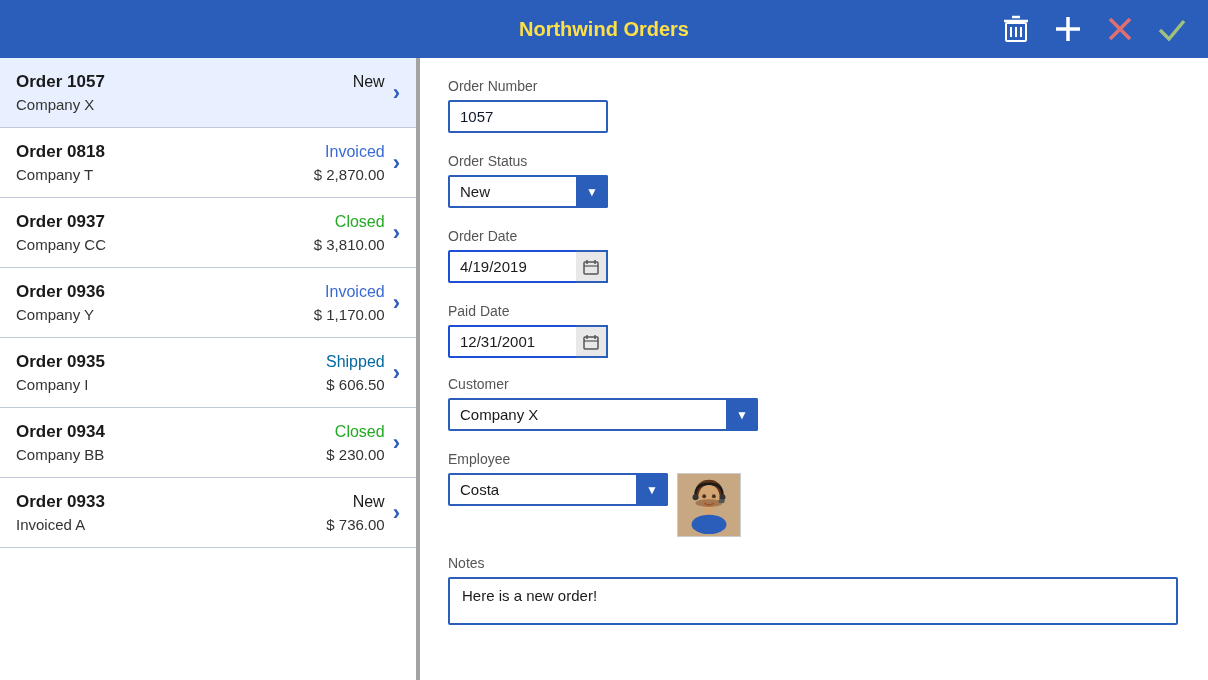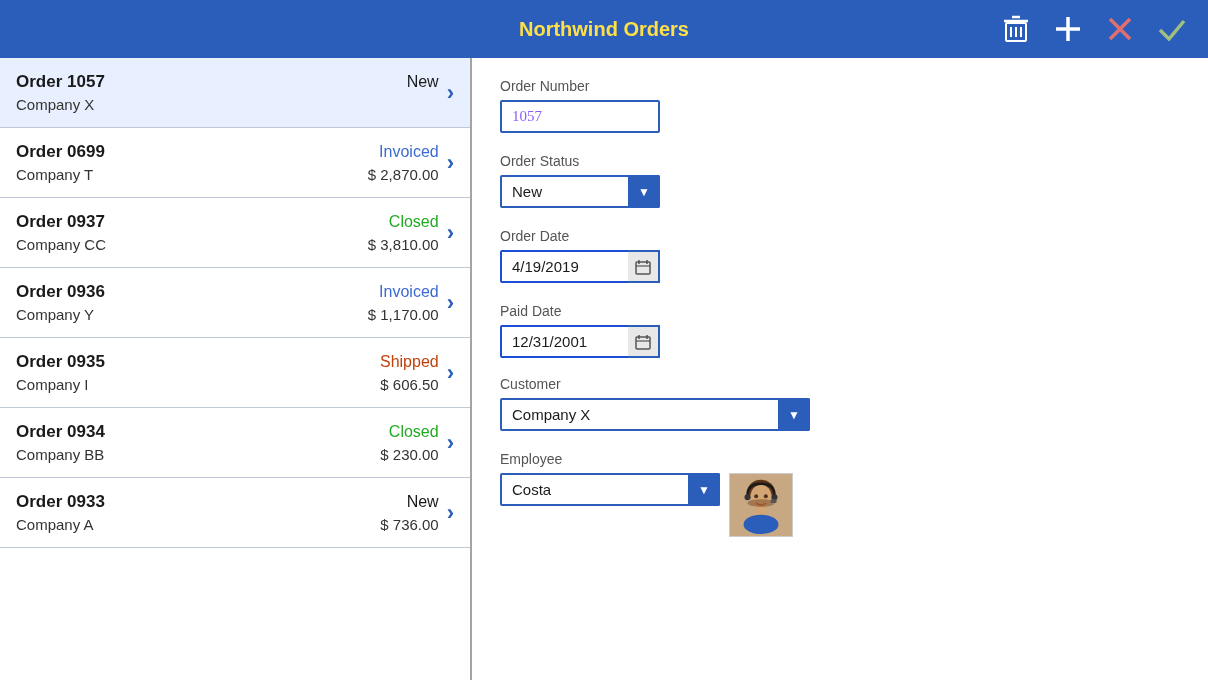--- a/index.html
+++ b/index.html
@@ -49,23 +49,23 @@
     
     .main-body {
       display: flex;
       flex: 1;
       overflow: hidden;
       background: white;
     }
 
     
     .order-list-panel {
-      width: 472px;
+      width: 420px;
       flex-shrink: 0;
-      border-right: 2px solid #a3a3a3;
+      border-right: 4px solid #a3a3a3;
       overflow: hidden;
       display: flex;
       flex-direction: column;
     }
 
     .order-list-scroll {
       overflow-y: auto;
       flex: 1;
     }
 
@@ -107,21 +107,21 @@
       color: #1a1a1a;
     }
 
     .order-status {
       font-size: 16px;
       font-weight: normal;
     }
     .order-status.new { color: #1a1a1a; }
     .order-status.invoiced { color: #3a6ad4; }
     .order-status.closed { color: #22aa22; }
-    .order-status.shipped { color: #c2410c; margin-left: 16px; }
+    .order-status.shipped { color: #0369a1; margin-left: 16px; }
 
     .order-item-bottom {
       display: flex;
       justify-content: space-between;
       align-items: baseline;
     }
 
     .order-company {
       font-size: 15px;
       color: #333;
@@ -164,24 +164,23 @@
     .field-label {
       font-size: 14px;
       color: #555;
     }
 
     .field-input {
       border: 2px solid #2b5dbb;
       border-radius: 2px;
       padding: 6px 10px;
       font-size: 15px;
-      color: #8b5cf6;
+      color: #0f172a;
       background: white;
       outline: none;
-      font-family: Liberation Serif, serif;
     }
 
     .field-input.order-number-input {
       width: 160px;
     }
 
     .field-select-wrapper {
       position: relative;
       display: inline-block;
     }
@@ -359,21 +358,21 @@
         <div class="order-item-bottom">
           <span class="order-company">Company X</span>
           <span class="order-amount"></span>
         </div>
       </div>
       <span class="order-chevron">›</span>
     </div>
           <div class="order-item">
       <div class="order-item-info">
         <div class="order-item-top">
-          <span class="order-number">Order 0699</span>
+          <span class="order-number">Order 0818</span>
           <span class="order-status invoiced">Invoiced</span>
         </div>
         <div class="order-item-bottom">
           <span class="order-company">Company T</span>
           <span class="order-amount">$ 2,870.00</span>
         </div>
       </div>
       <span class="order-chevron">›</span>
     </div>
           <div class="order-item">
@@ -428,21 +427,21 @@
       </div>
       <span class="order-chevron">›</span>
     </div>
           <div class="order-item">
       <div class="order-item-info">
         <div class="order-item-top">
           <span class="order-number">Order 0933</span>
           <span class="order-status new">New</span>
         </div>
         <div class="order-item-bottom">
-          <span class="order-company">Company A</span>
+          <span class="order-company">Invoiced A</span>
           <span class="order-amount">$ 736.00</span>
         </div>
       </div>
       <span class="order-chevron">›</span>
     </div>
         </div>
     </div>
 
     <div class="detail-panel">
 
@@ -549,16 +548,22 @@
                 <path d="M18 22 Q18 10 32 10 Q46 10 46 22" stroke="#1a1a1a" stroke-width="2.5" fill="none"></path>
                 <circle cx="18" cy="24" r="3" fill="#333"></circle>
                 <circle cx="46" cy="24" r="3" fill="#333"></circle>
                 <rect x="42" y="26" width="6" height="4" rx="1" fill="#555"></rect>
               </svg>
             </div>
           </div>
         </div>
       </div>
 
+      <div class="detail-row">
+        <div class="notes-group">
+          <label class="field-label">Notes</label>
+          <textarea class="notes-textarea" style="">Here is a new order!</textarea>
+        </div>
+      </div>
 
     </div>
   </div>
 </div>
 
 </body></html>

